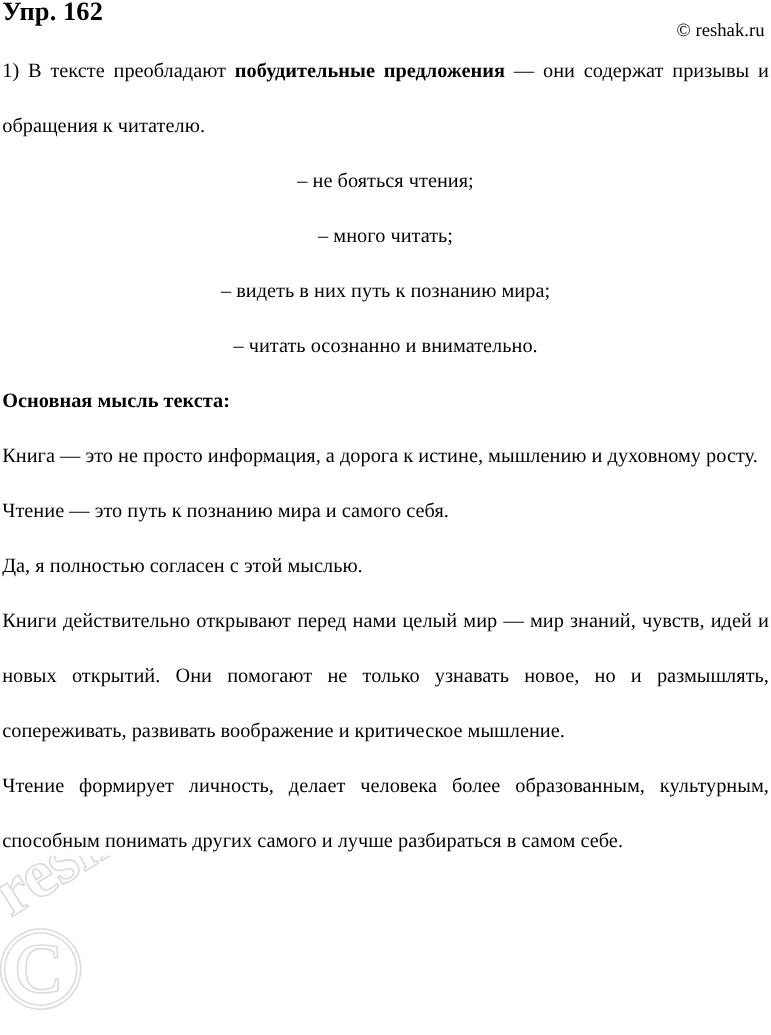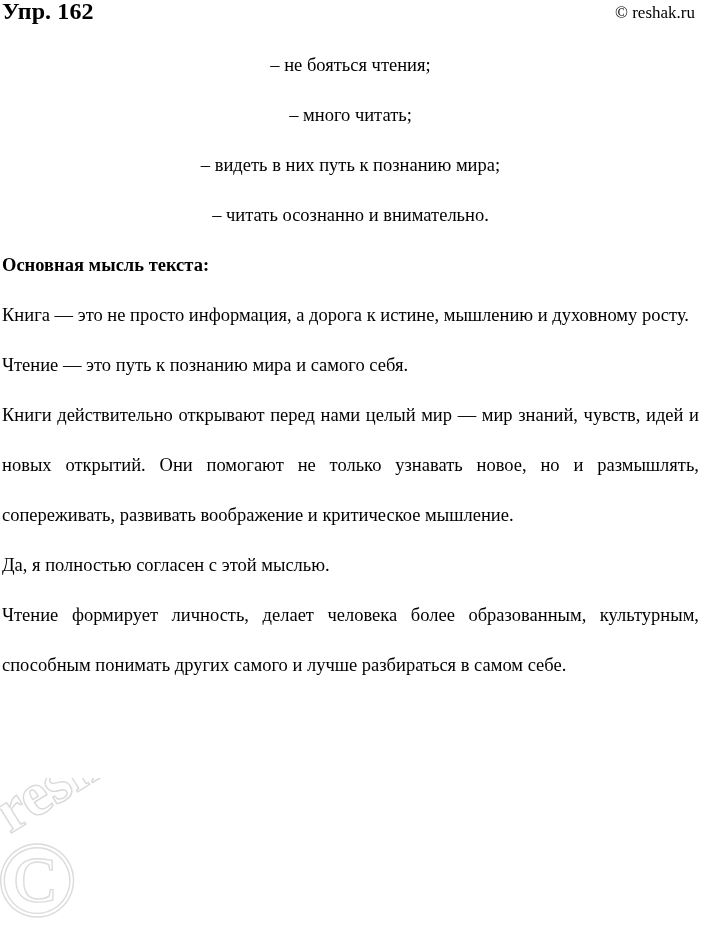--- a/index.html
+++ b/index.html
@@ -50,21 +50,21 @@
     font-size: 24px;
     font-weight: bold;
     letter-spacing: 0.1px;
     white-space: nowrap;
   }
   .copyright {
     font-size: 17px;
     font-weight: normal;
     white-space: nowrap;
     padding-right: 4px;
-    padding-top: 2px;
+    padding-top: 17px;
   }
 
   
   .content {
     position: relative;
     z-index: 2;
     margin-top: 14px;
   }
 
   p.para {
@@ -108,29 +108,30 @@
     </svg>
   </div>
 
   <div class="header">
     <div class="doc-title">Упр. 162</div>
     <div class="copyright">© reshak.ru</div>
   </div>
 
   <div class="content">
 
+    <p class="para"><span>1) В тексте преобладают </span><b>побудительные предложения</b><span> — они содержат призывы и обращения к читателю.</span></p>
 
 
     <p class="list-item">– не бояться чтения;</p>
     <p class="list-item">– много читать;</p>
     <p class="list-item">– видеть в них путь к познанию мира;</p>
     <p class="list-item">– читать осознанно и внимательно.</p>
 
     <p class="subhead">Основная мысль текста:</p>
 
     <p class="para">Книга — это не просто информация, а дорога к истине, мышлению и духовному росту.</p>
     <p class="para last-left">Чтение — это путь к познанию мира и самого себя.</p>
+    <p class="para last-left">Да, я полностью согласен с этой мыслью.</p>
     <p class="para">Книги действительно открывают перед нами целый мир — мир знаний, чувств, идей и новых открытий. Они помогают не только узнавать новое, но и размышлять, сопереживать, развивать воображение и критическое мышление.</p>
-    <p class="para last-left">Да, я полностью согласен с этой мыслью.</p>
     <p class="para">Чтение формирует личность, делает человека более образованным, культурным, способным понимать других самого и лучше разбираться в самом себе.</p>
 
   </div>
 </div>
 
 </body></html>

